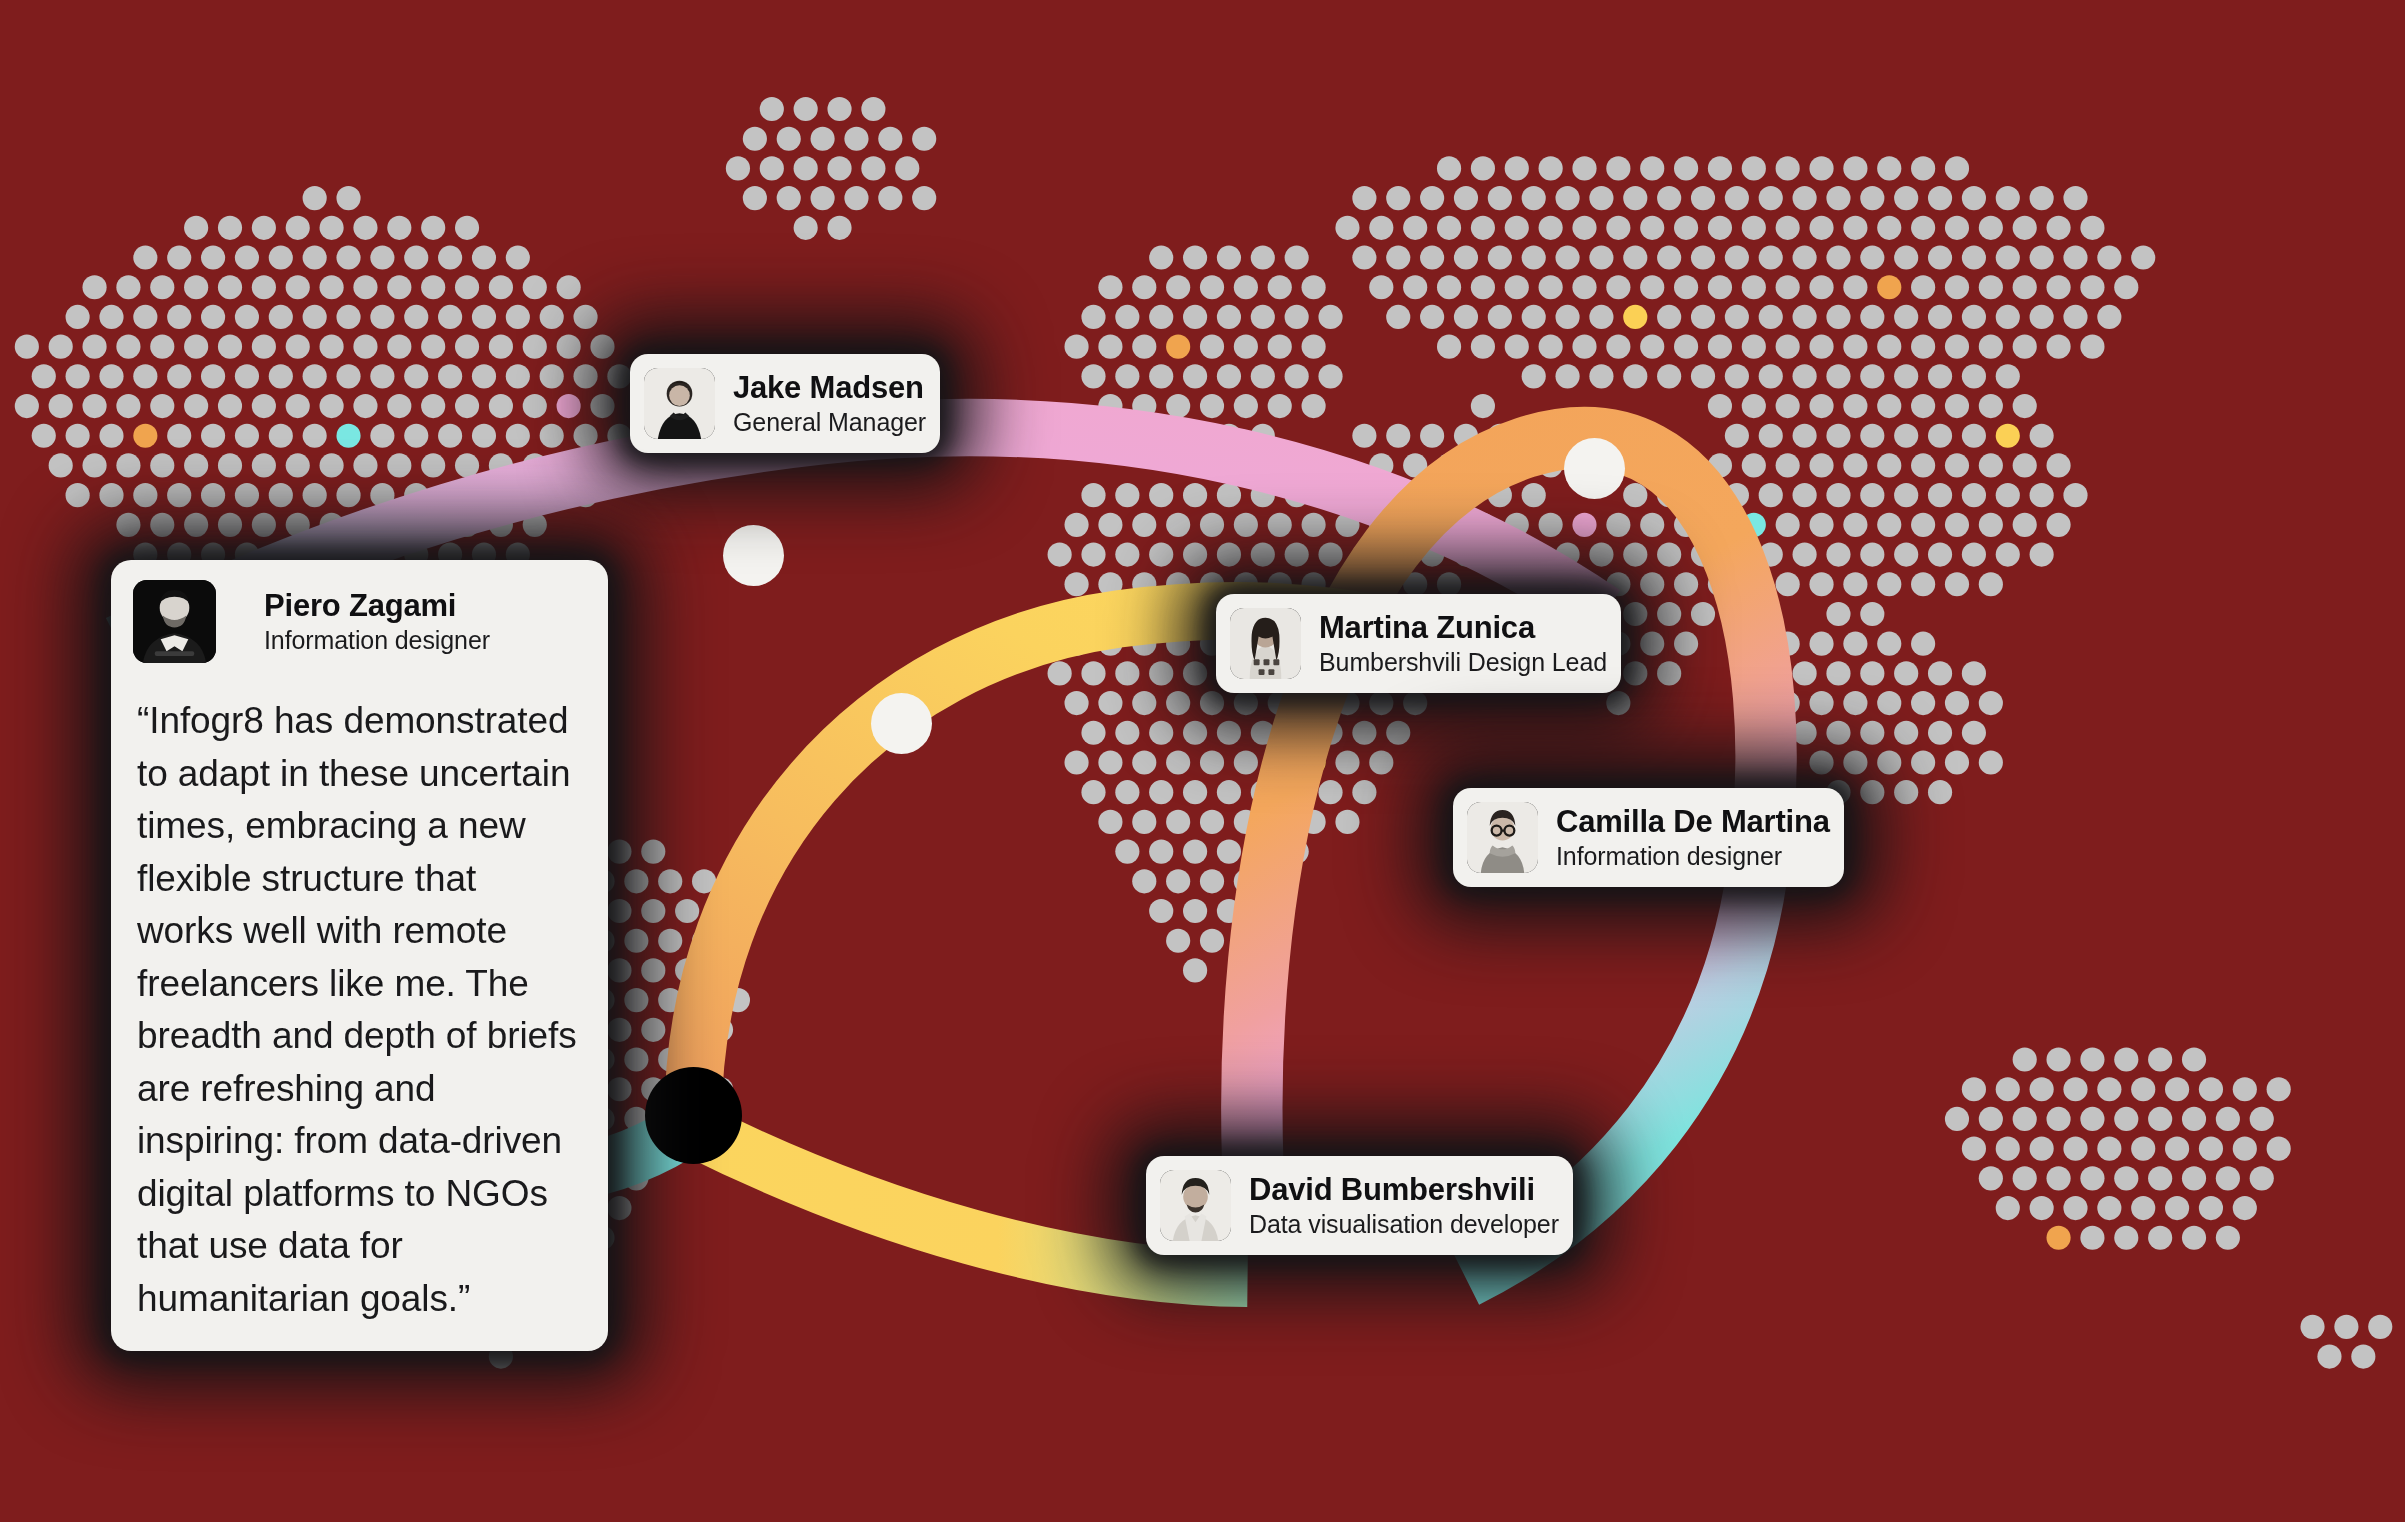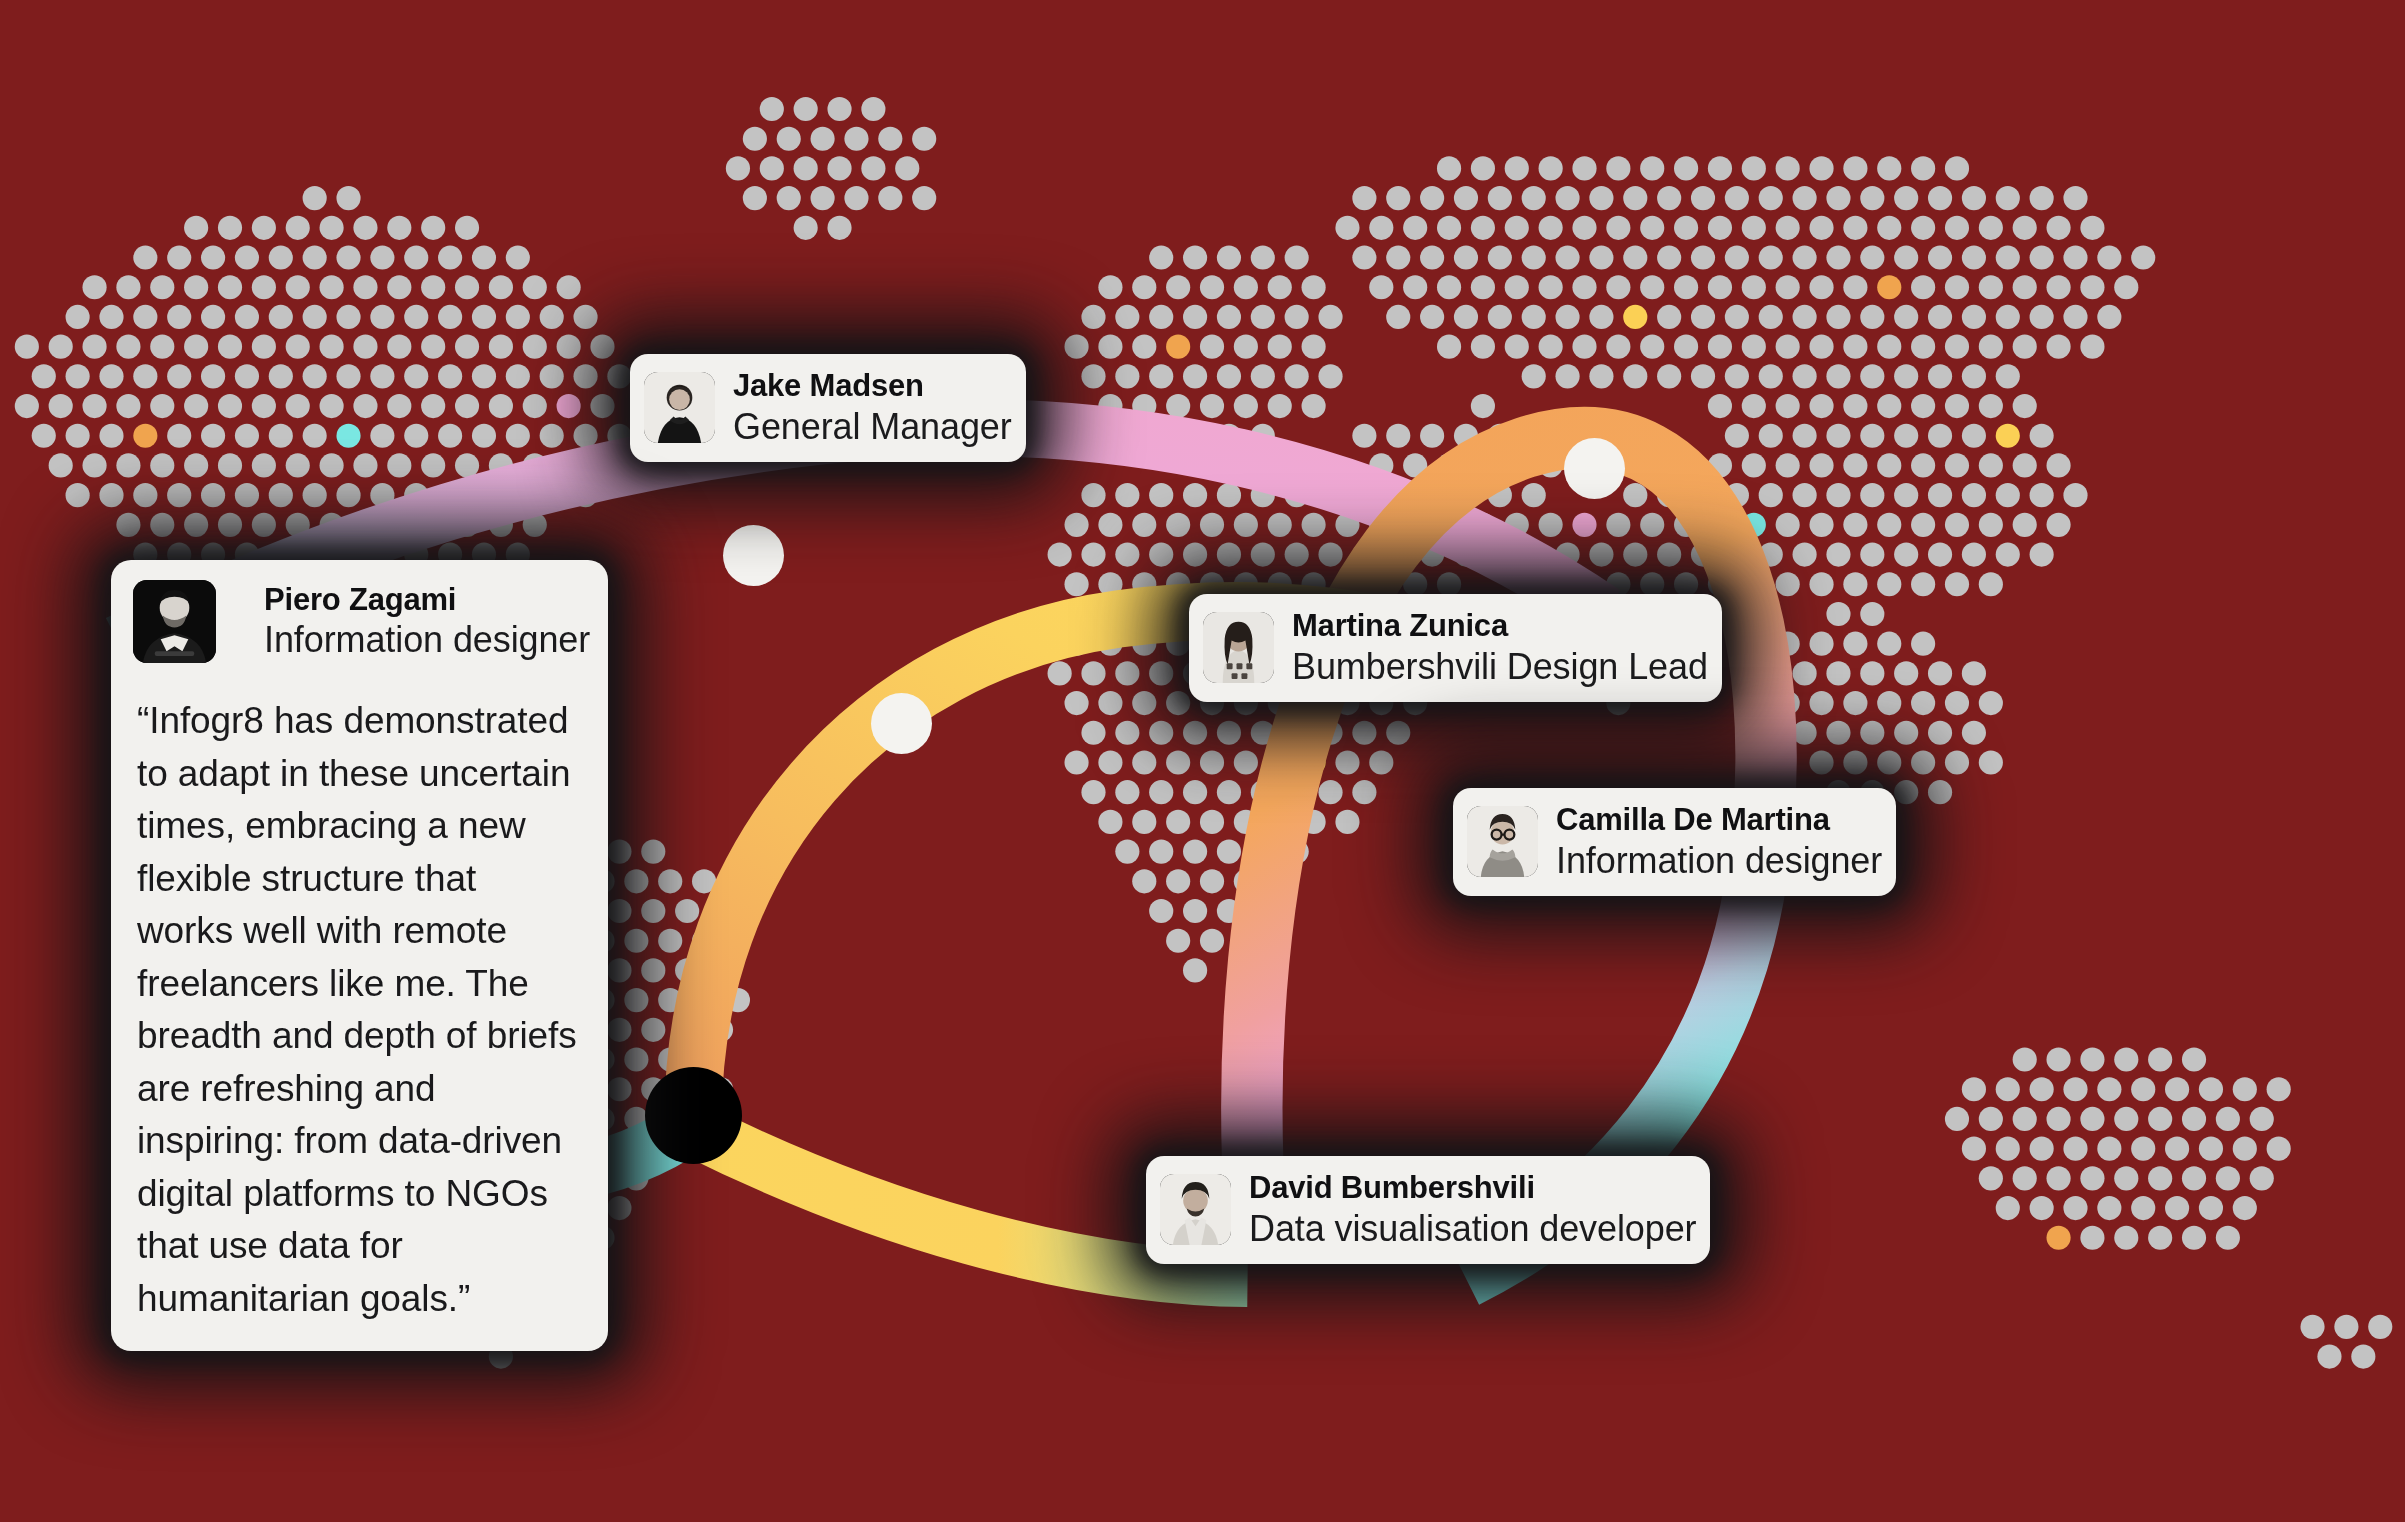--- a/index.html
+++ b/index.html
@@ -34,21 +34,21 @@
     flex:none; overflow:hidden; position:relative;
     background:#111;
   }
   .avatar svg { display:block; width:71px; height:71px; }
   .meta { display:flex; flex-direction:column; justify-content:center; }
   .pname {
     font-size:31px; font-weight:700; color:#101012;
     letter-spacing:-0.2px; line-height:1.18; white-space:nowrap;
   }
   .prole {
-    font-size:36px; font-weight:400; color:#1b1b1d;
+    font-size:25px; font-weight:400; color:#1b1b1d;
     letter-spacing:-0.1px; line-height:1.2; white-space:nowrap;
   }
 
   
   #card-piero {
     width:497px;
     flex-direction:column;
     padding:20px 22px 26px 22px;
     border-radius:20px;
   }
@@ -1120,21 +1120,21 @@
           <path d="M30 45 q6 7 12 0 l4 4 q-10 8 -20 0z" fill="#1e1e1e"></path>
         </svg>
       </div>
       <div class="meta">
         <div class="pname">Jake Madsen</div>
         <div class="prole">General Manager</div>
       </div>
     </div>
   </div>
 
-  <div class="card" id="card-martina" style="left:1189px;top:594px;">
+  <div class="card" id="card-martina" style="left:1216px;top:594px;">
     <div class="card-inner">
       <div class="avatar">
         <svg viewBox="0 0 72 72" xmlns="http://www.w3.org/2000/svg">
           <rect width="72" height="72" fill="#e9e7e3"></rect>
           <path d="M20 72 q0 -30 16 -34 q16 4 16 34z" fill="#d8d5cf"></path>
           <circle cx="36" cy="28" r="12" fill="#b9a595"></circle>
           <path d="M22 27 q2 -17 14 -17 q12 0 14 17 q1 18 -3 26 l-4 -24 q-7 4 -14 0 l-4 24 q-4 -8 -3 -26z" fill="#251e1a"></path>
           <g fill="#4a443f">
             <rect x="24" y="52" width="6" height="6" rx="1"></rect>
             <rect x="34" y="52" width="6" height="6" rx="1"></rect>

